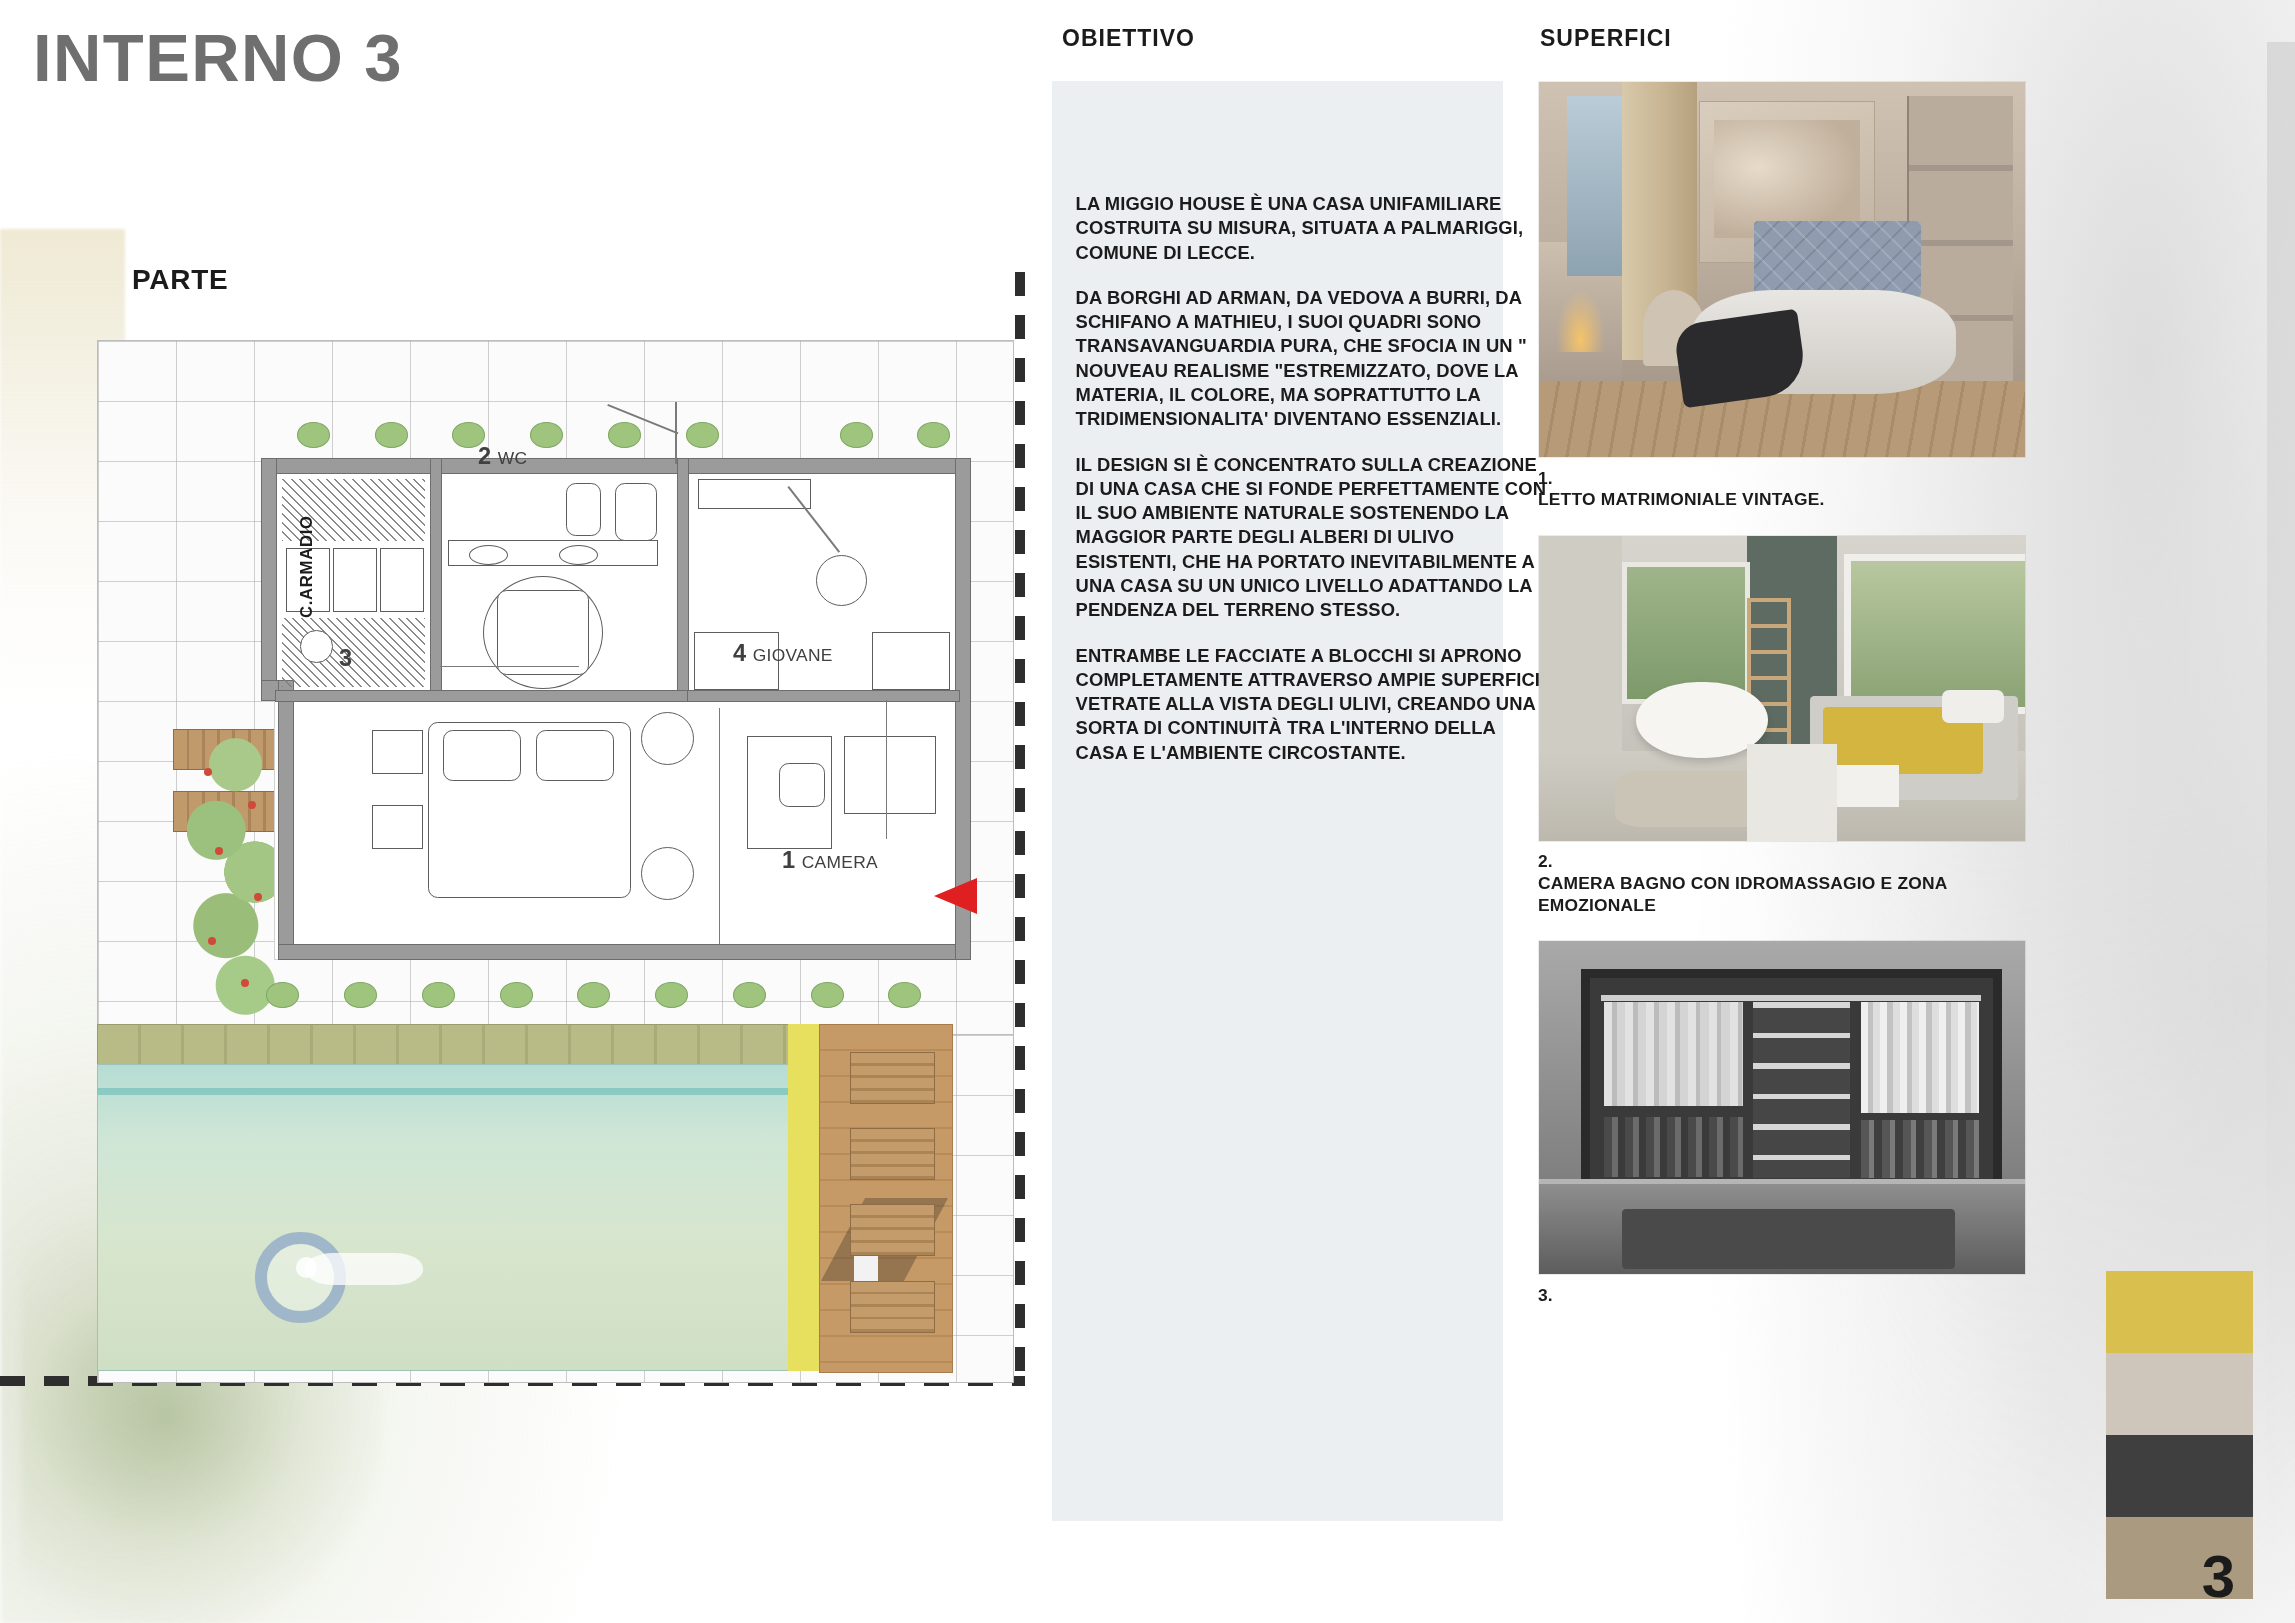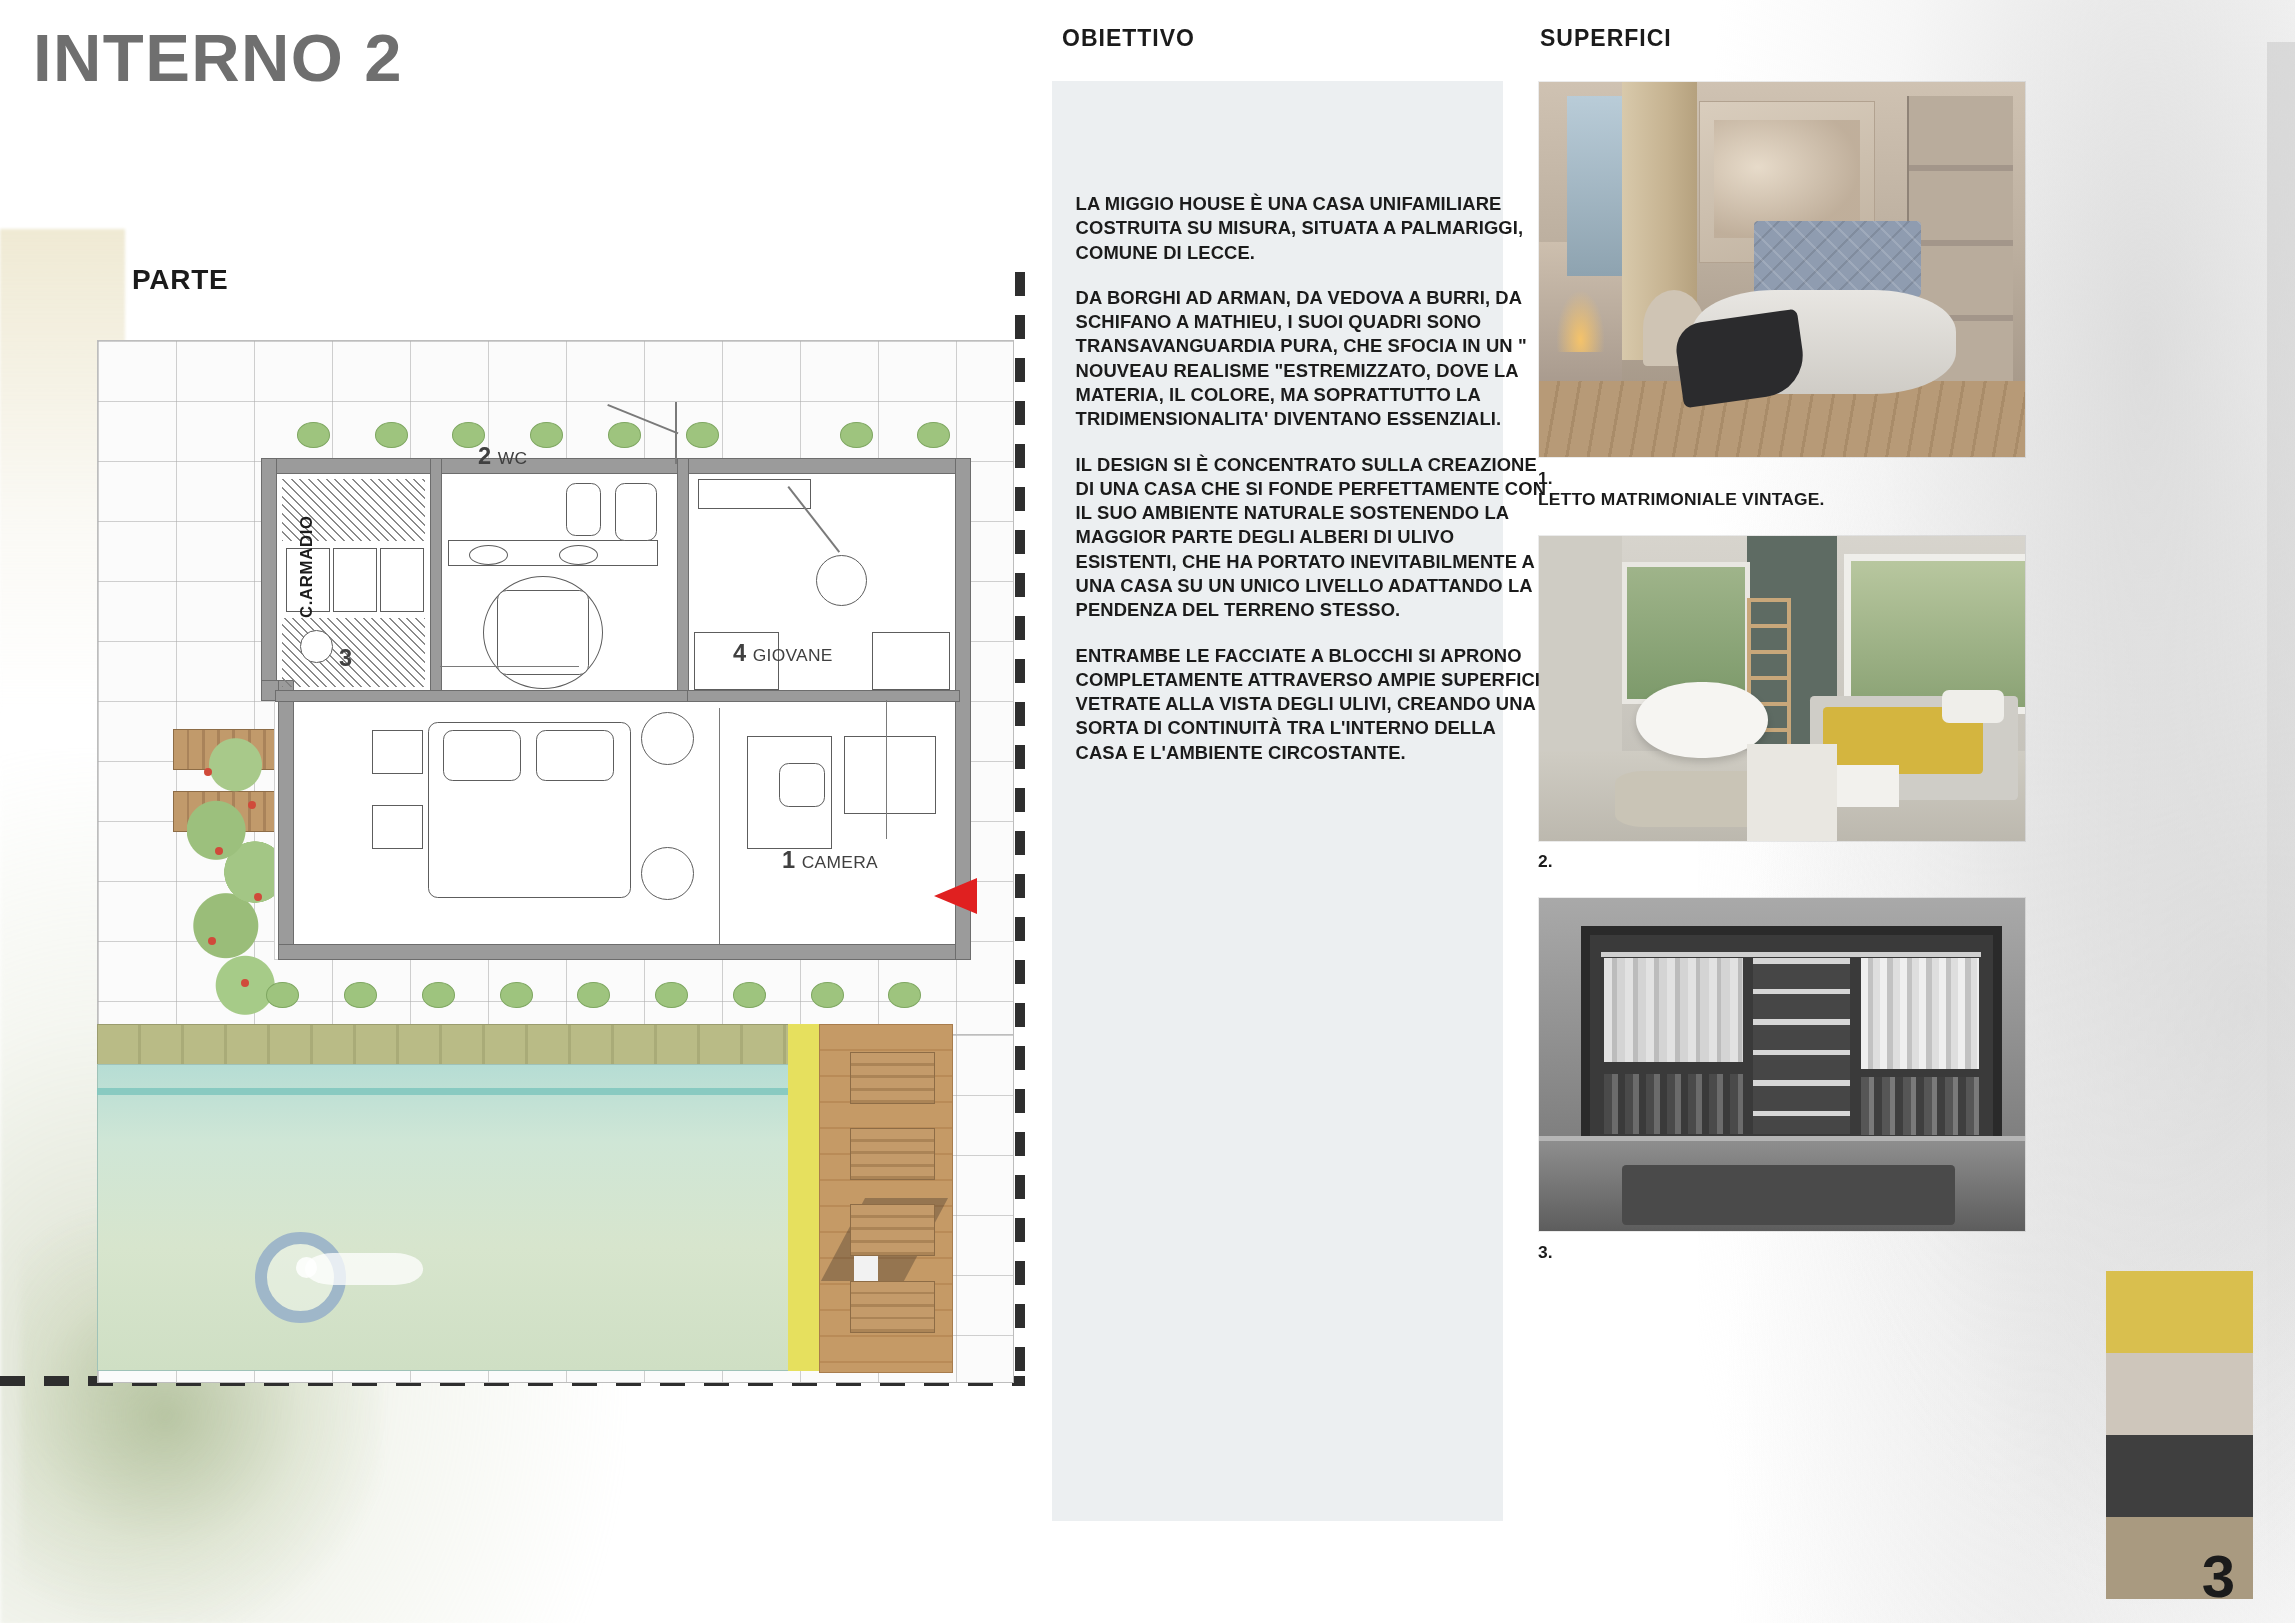--- a/index.html
+++ b/index.html
@@ -420,21 +420,21 @@
 </style>
 </head>
 <body>
 
 <div class="bg-wash wash-left-top"></div>
 <div class="bg-wash wash-left-bottom"></div>
 <div class="bg-wash wash-leaf-a"></div>
 <div class="bg-wash wash-right-paint"></div>
 <div class="bg-wash wash-right-edge"></div>
 
-<div class="page-title">INTERNO 2</div>
+<div class="page-title">INTERNO 3</div>
 <div class="col-head obiettivo">OBIETTIVO</div>
 <div class="col-head atmosphere">SUPERFICI</div>
 <div class="layout-label">PARTE</div>
 
 <div class="dash-v"></div>
 <div class="dash-h"></div>
 
 <div class="plan">
   <div class="plan-paving"></div>
   <div class="plan-paving b"></div>
@@ -612,20 +612,21 @@
       <div class="tub"></div>
       <div class="bed"></div>
       <div class="duvet"></div>
       <div class="pillow"></div>
       <div class="pedestal"></div>
       <div class="stool"></div>
     </div>
   </div>
   <div class="cap">
     <span class="num">2.</span>
+    <span>CAMERA BAGNO CON IDROMASSAGIO E ZONA EMOZIONALE</span>
   </div>
 
   <div class="photo photo-3">
     <div class="p3">
       <div class="closet">
         <div class="railtop"></div>
         <div class="clothesA"></div>
         <div class="clothesB"></div>
         <div class="shelves"></div>
         <div class="clothesC"></div>

